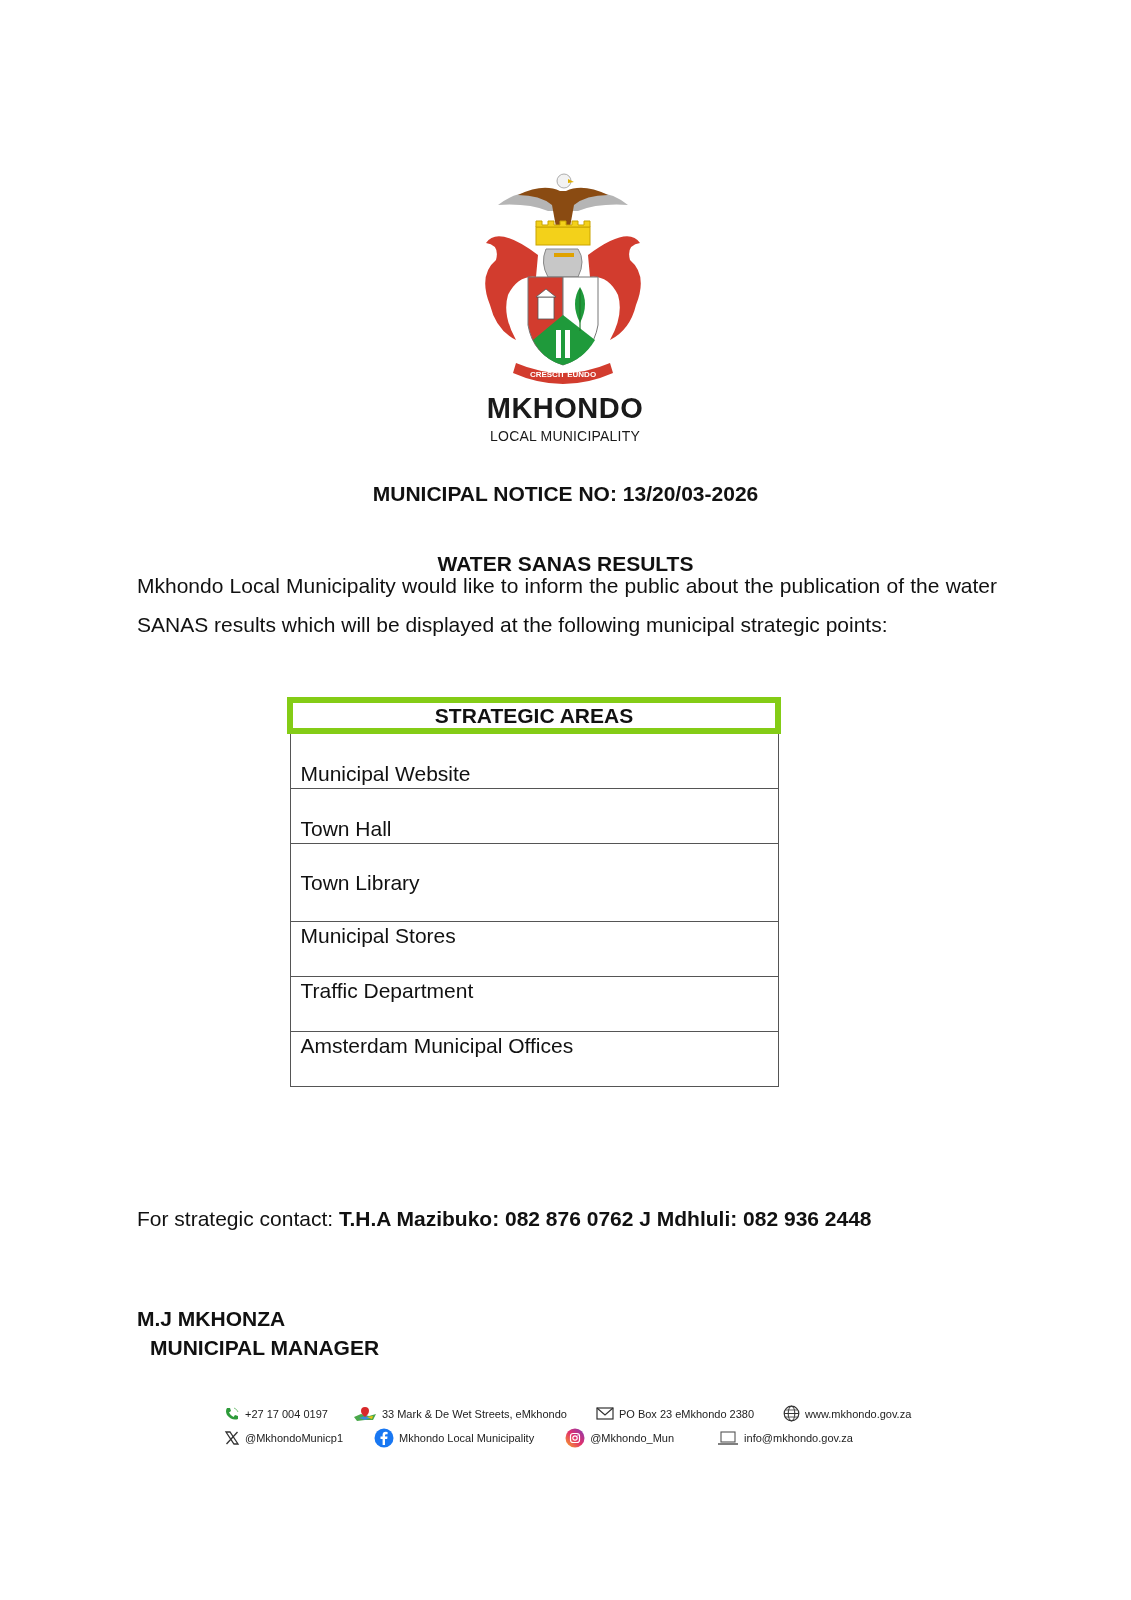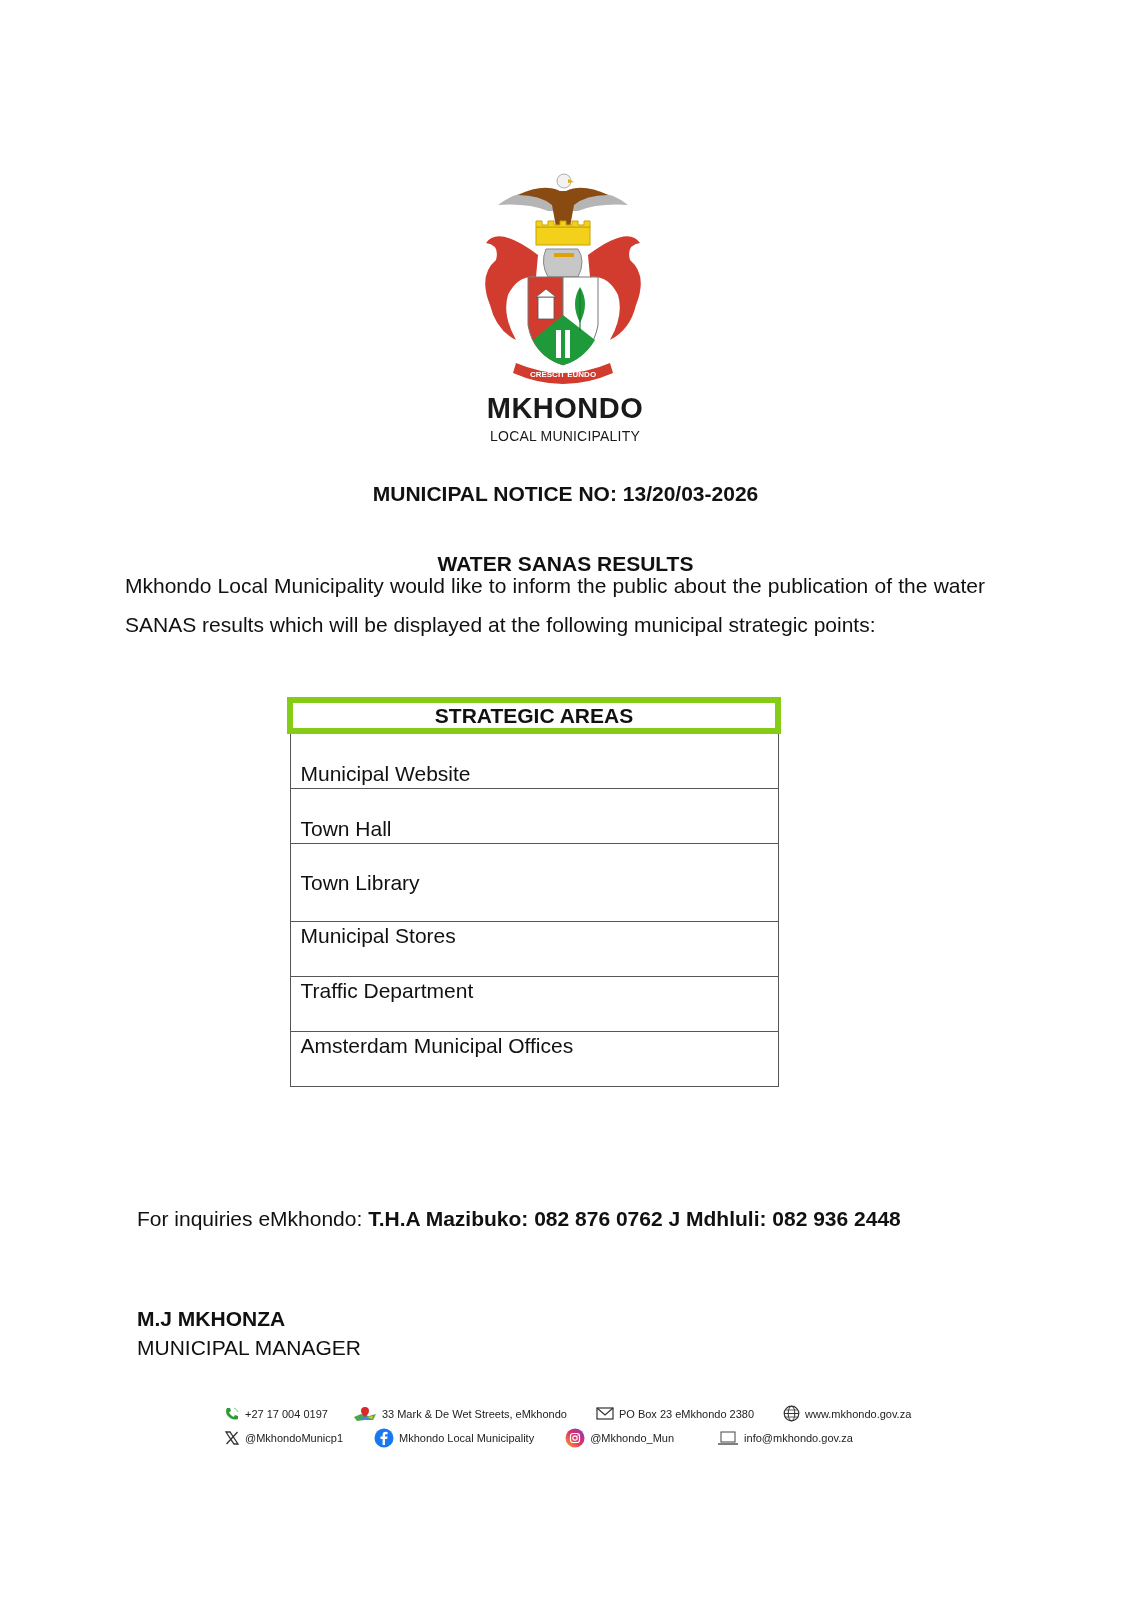--- a/index.html
+++ b/index.html
@@ -10,37 +10,37 @@
   #logo { left:478px; top:165px; width:170px; height:225px; }
   #brand-name { left:430px; top:392px; width:270px; text-align:center; font-size:29px; font-weight:bold; letter-spacing:0.5px; color:#1a1a1a; }
   #brand-sub { left:430px; top:428px; width:270px; text-align:center; font-size:14px; color:#1a1a1a; letter-spacing:0.2px; }
 
   
   .heading { left:0; width:1131px; text-align:center; font-size:21px; font-weight:bold; color:#111; }
   #notice-no { top:482px; }
   #notice-title { top:552px; }
 
   
-  #intro { left:125px; top:566px; width:860px; font-size:21px; line-height:39px; text-align:justify; color:#111; }
+  #intro { left:137px; top:566px; width:860px; font-size:21px; line-height:39px; text-align:justify; color:#111; }
 
   
   #areas-table { left:287px; top:697px; width:494px; border-collapse:collapse; font-size:21px; }
   #areas-table th { border:6px solid #84cc16; font-weight:bold; height:25px; padding:0; text-align:center; font-size:21px; }
   #areas-table td { border:1px solid #555; padding:0 10px; height:52px; font-size:21px; }
   #areas-table tr.r-bottom td { vertical-align:bottom; padding-bottom:2px; }
   #areas-table tr.r-top td { vertical-align:top; padding-top:2px; }
   #areas-table tr.r-mid td { vertical-align:middle; height:77px; }
 
   
   #inquiries { left:137px; top:1207px; font-size:21px; white-space:nowrap; }
   #inquiries b { font-weight:bold; }
 
   
   #sig-name { left:137px; top:1307px; font-size:21px; font-weight:bold; }
-  #sig-title { left:137px; top:1336px; font-size:21px; font-weight:normal; }
+  #sig-title { left:150px; top:1336px; font-size:21px; font-weight:bold; }
 
   
   .foot-row { left:224px; display:flex; align-items:center; font-size:11px; color:#222; white-space:nowrap;gap:16px; }
   #footer-row-1 { top:1405px; }
   #footer-row-2 { top:1428px; }
   .fi { display:inline-flex; align-items:center; margin-right:9px; }
   .fi svg { margin-right:5px; }
 </style>
 </head>
 <body>
@@ -107,21 +107,21 @@
     <tr class="r-top">
         <td>Traffic Department</td>
       </tr>
     <tr class="r-top">
         <td>Amsterdam Municipal Offices</td>
       </tr>
   </tbody>
 </table>
 
 <div id="inquiries" class="abs">
-  <span>For inquiries eMkhondo: </span><b>T.H.A Mazibuko: 082 876 0762 J Mdhluli: 082 936 2448</b>
+  <span>For strategic contact: </span><b>T.H.A Mazibuko: 082 876 0762 J Mdhluli: 082 936 2448</b>
 </div>
 
 <div id="sig-name" class="abs">M.J MKHONZA</div>
 <div id="sig-title" class="abs">MUNICIPAL MANAGER</div>
 
 <div id="footer-row-1" class="abs foot-row">
   <span class="fi">
     <svg width="16" height="16" viewBox="0 0 16 16">
         <path d="M3 2 L6 2 L7 5 L5 6.5 Q6.5 9.5 9.5 11 L11 9 L14 10 L14 13 Q8 15 3 9 Q1 5 3 2 Z" fill="#2e9b3a"></path>
         <path d="M10 2 Q13 3 14 6" stroke="#7cc47f" fill="none" stroke-width="1"></path>

